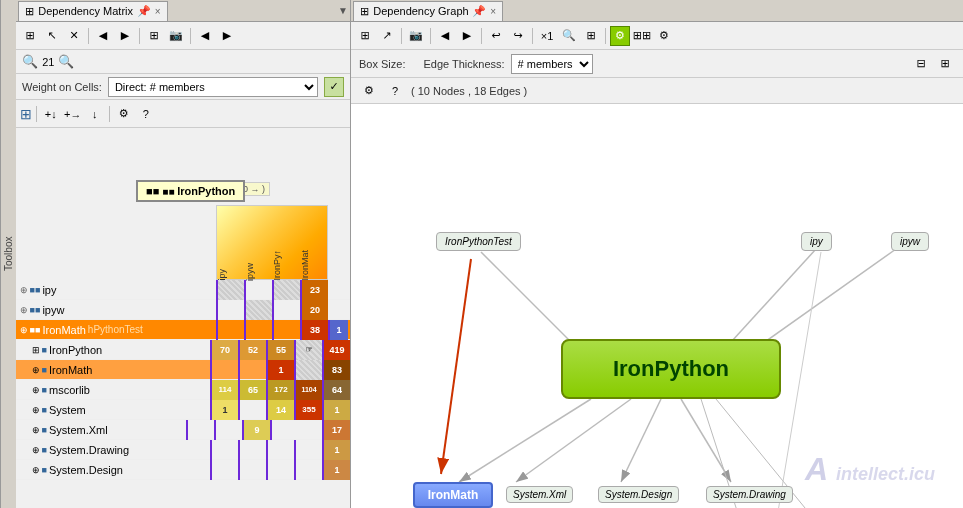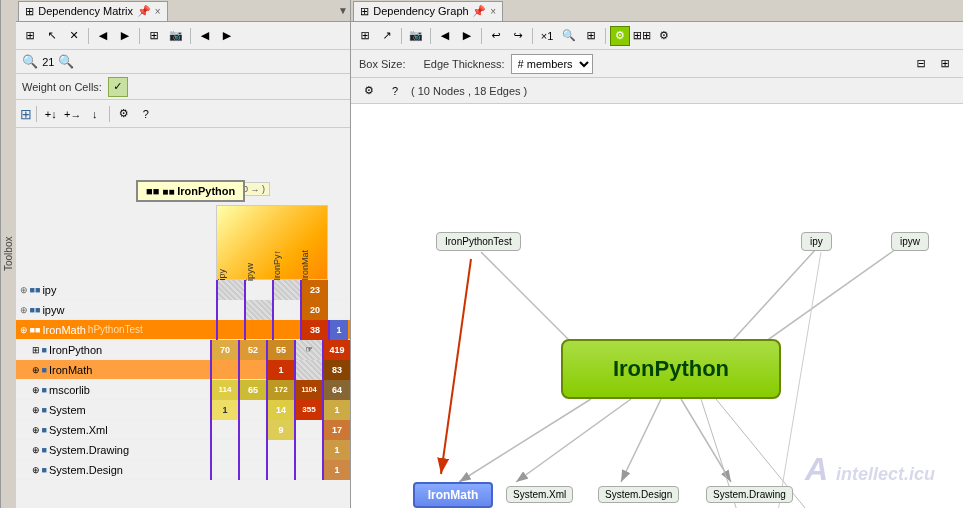--- a/index.html
+++ b/index.html
@@ -55,21 +55,21 @@
     .info-row { display: flex; align-items: center; background: #f0f0f0; border-bottom: 1px solid #ccc; padding: 2px 8px; height: 26px; gap: 6px; }
     .info-text { font-size: 11px; color: #333; }
     
     
     .graph-canvas { flex: 1; background: white; position: relative; overflow: hidden; }
     
     
     .graph-node { position: absolute; border: 1px solid #999; background: #e8e8e8; border-radius: 4px; display: flex; align-items: center; justify-content: center; font-size: 11px; white-space: nowrap; cursor: pointer; }
     .graph-node.main-node { background: linear-gradient(to bottom, #aadd44, #88cc00); border: 2px solid #668800; border-radius: 8px; font-size: 22px; font-weight: bold; color: #004400; width: 220px; height: 60px; }
     .graph-node.iron-math { background: linear-gradient(to bottom, #88aaff, #6688ee); border: 2px solid #4466cc; color: white; font-weight: bold; font-size: 12px; width: 80px; height: 26px; }
-    .graph-node.small-node { background: #e8f0e8; border: 1px solid #aaa; font-size: 10px; padding: 2px 6px; }
+    .graph-node.small-node { background: #e8f0e8; border: 1px solid #aaa; font-size: 10px; padding: 2px 6px; font-style: italic; }
     
     
     .watermark { position: absolute; bottom: 20px; right: 28px; font-size: 28px; color: rgba(150,150,200,0.25); font-style: italic; font-weight: bold; pointer-events: none; }
     
     
     .arrows-svg { position: absolute; top: 0; left: 0; width: 100%; height: 100%; pointer-events: none; }
     
     
     .toolbox-label { writing-mode: vertical-rl; transform: rotate(180deg); font-size: 10px; background: #d4d0c8; border-right: 1px solid #999; padding: 4px 2px; color: #444; display: flex; align-items: center; justify-content: center; }
     
@@ -112,20 +112,23 @@
       </div>
 
       <div class="zoom-row">
         <span style="font-size:13px;cursor:pointer;">🔍</span>
         <span>21</span>
         <span style="font-size:13px;cursor:pointer;">🔍</span>
       </div>
 
       <div class="weight-row">
         <span class="weight-label">Weight on Cells:</span>
+        <select class="weight-select">
+          <option>Direct: # members</option>
+        </select>
         <div class="weight-btn">✓</div>
       </div>
 
       <div class="matrix-container">
 
         <div class="matrix-toolbar">
           <span style="font-size:14px;color:#336699;">⊞</span>
           <div class="toolbar-sep"></div>
           <button class="toolbar-btn">+↓</button>
           <button class="toolbar-btn">+→</button>
@@ -266,21 +269,21 @@
             <div class="row-label" style="width:200px;padding-left:16px;">
               <span style="font-size:9px;">⊕</span>
               <span style="font-size:9px;color:#336699;">■</span>
               <span>System.Xml</span>
             </div>
             <div style="display:flex;">
               <div class="cell" style="background:transparent;"></div>
               <div class="cell" style="background:transparent;"></div>
               <div class="cell" style="background:#ddcc55;color:white;">9</div>
               <div class="cell" style="background:transparent;"></div>
-              <div class="cell" style="background:#cc7733;color:white;">17</div>
+              <div class="cell" style="background:#cc7733;color:white;margin-left:24px;">17</div>
             </div>
           </div>
 
           <div class="matrix-row">
             <div class="row-label" style="width:200px;padding-left:16px;">
               <span style="font-size:9px;">⊕</span>
               <span style="font-size:9px;color:#336699;">■</span>
               <span>System.Drawing</span>
             </div>
             <div style="display:flex;">

